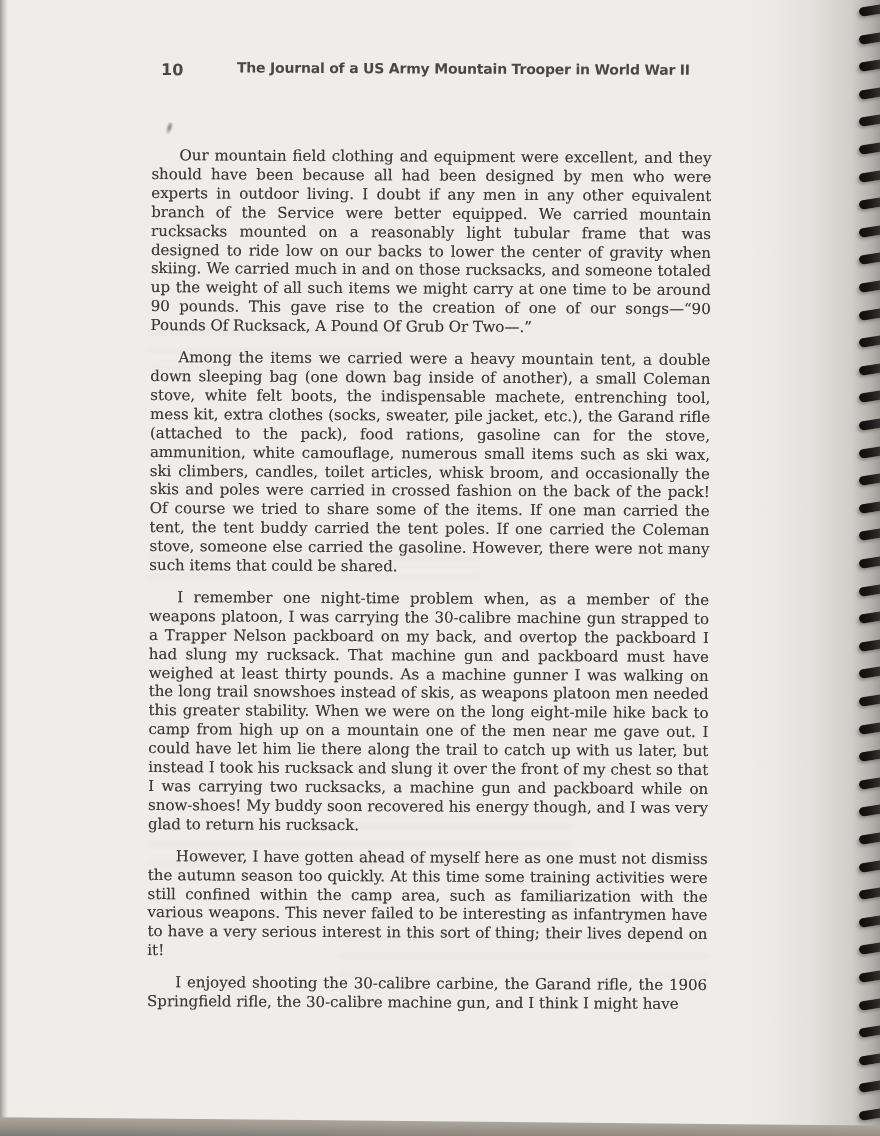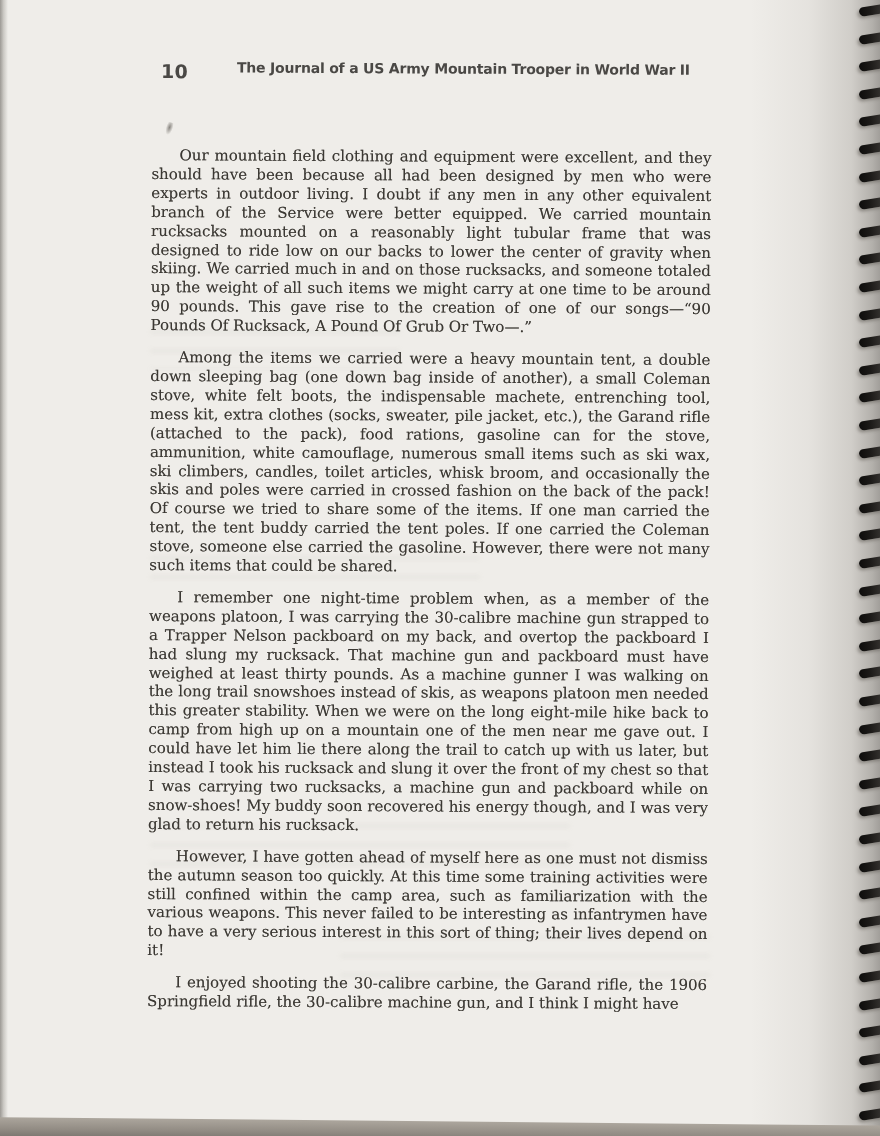--- a/index.html
+++ b/index.html
@@ -49,21 +49,21 @@
   }
   
   .print {
     position: absolute; left: 0; top: 0; width: 880px; height: 1136px;
     transform: rotate(0.3deg); transform-origin: 140px 60px;
     color: #3b3833;
   }
   .page-number {
     position: absolute; left: 161px; top: 60px;
     font-family: "DejaVu Sans", sans-serif; font-weight: bold;
-    font-size: 19px; color: #4a4845; letter-spacing: 0.3px;
+    font-size: 16px; color: #4a4845; letter-spacing: 0.3px;
   }
   .running-header {
     position: absolute; left: 237px; top: 59px; width: 480px;
     font-family: "DejaVu Sans", sans-serif; font-weight: bold;
     font-size: 14px; color: #4a4845; letter-spacing: -0.2px;
     white-space: nowrap;
   }
   .text-block {
     position: absolute; left: 152px; top: 146px; width: 560px;
     font-size: 15px; line-height: 18.9px;

